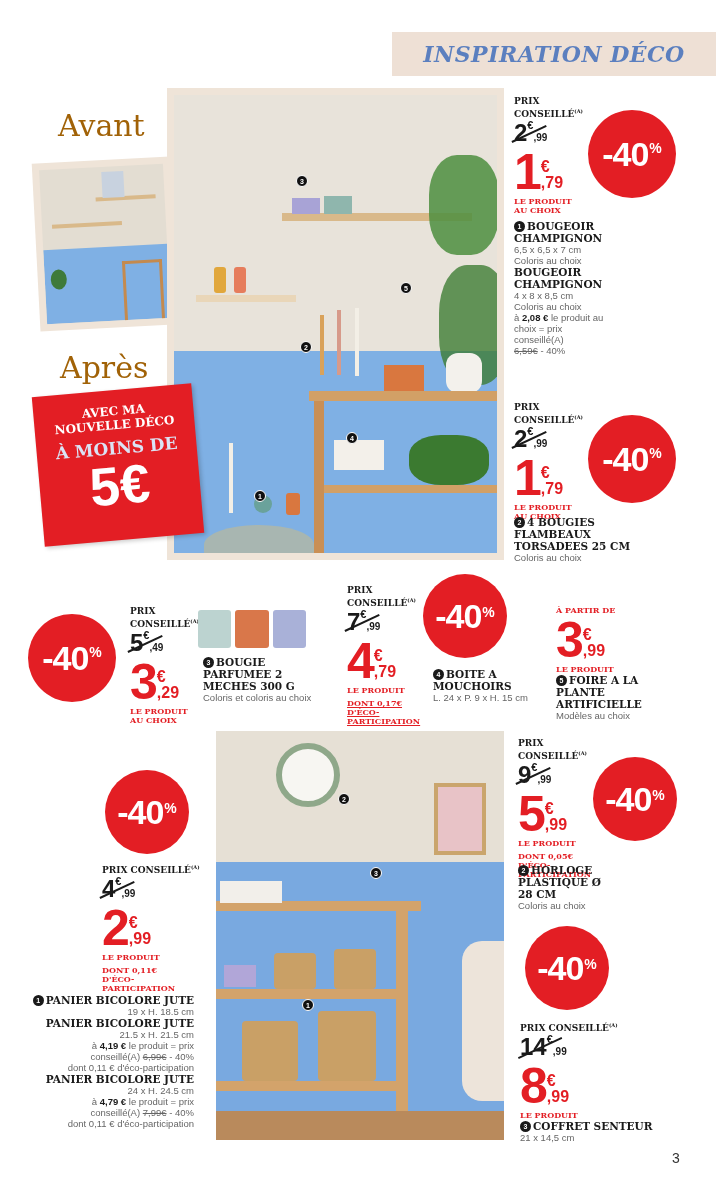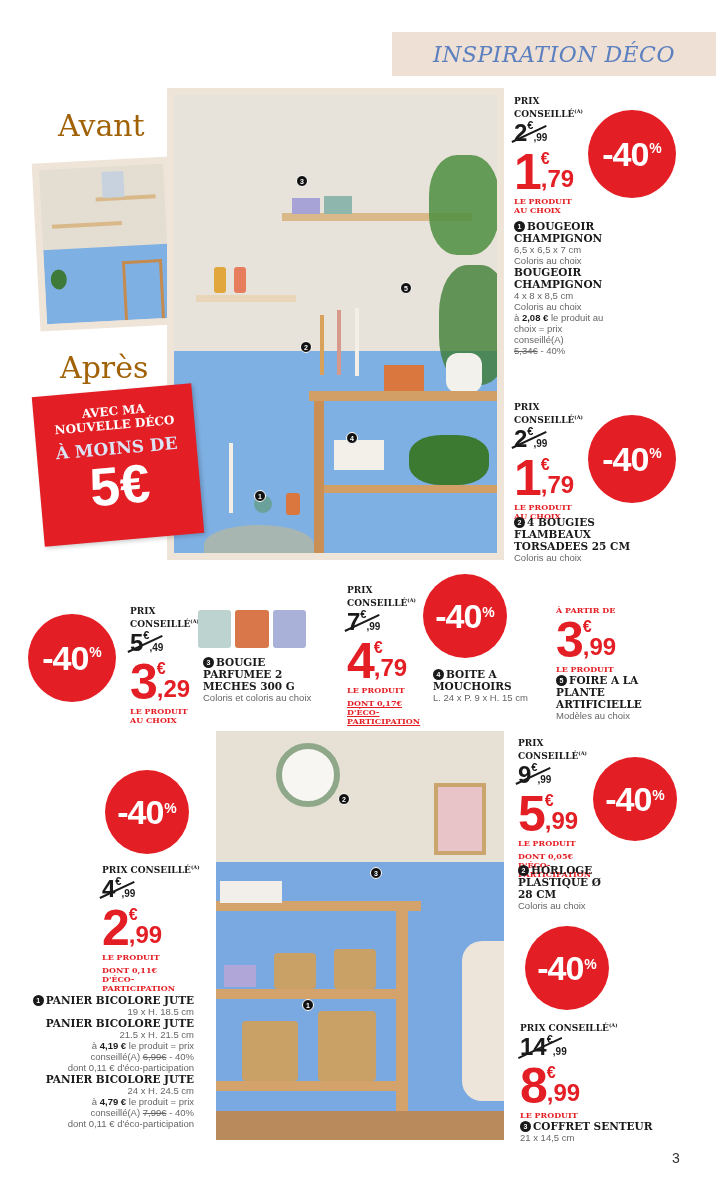--- a/index.html
+++ b/index.html
@@ -1,21 +1,21 @@
 <!DOCTYPE html>
 <html><head>
   <meta charset="utf-8">
   <style>
     * { box-sizing: border-box; margin: 0; padding: 0; }
     body { width: 716px; height: 1200px; background: #ffffff; position: relative; overflow: hidden; font-family: "DejaVu Sans", sans-serif; color: #1a1a1a; }
     .abs { position: absolute; }
 
     
     .banner { left: 392px; top: 32px; width: 324px; height: 44px; background: #eee0d5; display: flex; align-items: center; justify-content: center; }
-    .banner span { font-family: "DejaVu Serif", serif; font-weight: normal; font-style: italic; font-size: 22px; color: #5b7fbf; letter-spacing: 0.5px; }
+    .banner span { font-family: "DejaVu Serif", serif; font-weight: bold; font-style: italic; font-size: 22px; color: #5b7fbf; letter-spacing: 0.5px; }
 
     
     .script { font-family: "DejaVu Serif", serif; color: #a16207; font-size: 30px; }
 
     
     .photo-frame { background: #efe4d8; }
     .wall { position: absolute; left: 0; right: 0; }
 
     
     .badge { border-radius: 50%; background: #e31e24; color: #fff; display: flex; align-items: center; justify-content: center; font-family: "Liberation Sans", sans-serif; font-weight: bold; }
@@ -27,21 +27,21 @@
     .pc-label sup { font-size: 5px; }
     .old-price { font-family: "Liberation Sans", sans-serif; font-weight: bold; color: #1a1a1a; position: relative; display: inline-block; }
     .old-price .int { font-size: 24px; }
     .old-price .cur { font-size: 11px; vertical-align: top; }
     .old-price .dec { font-size: 10px; }
     .old-price .strike { position: absolute; left: -4px; top: 14px; width: 38px; height: 1.5px; background: #1a1a1a; transform: rotate(-25deg); }
     .new-price { font-family: "Liberation Sans", sans-serif; font-weight: bold; color: #e31e24; display: flex; align-items: flex-end; line-height: 1; }
     .new-price .int { font-size: 50px; letter-spacing: -2px; }
     .new-price .side { display: flex; flex-direction: column; margin-left: 1px; margin-bottom: 6px; }
     .new-price .cur { font-size: 16px; }
-    .new-price .dec { font-size: 24px; }
+    .new-price .dec { font-size: 16px; }
     .red-caption { font-family: "DejaVu Serif", serif; font-weight: bold; font-size: 8px; line-height: 9px; color: #e31e24; text-transform: uppercase; }
     .prod-title { font-family: "DejaVu Serif", serif; font-weight: bold; font-size: 10.5px; line-height: 12px; color: #1a1a1a; }
     .prod-desc { font-family: "Liberation Sans", sans-serif; font-size: 9.5px; line-height: 11px; color: #666; }
     .prod-desc b { color: #1a1a1a; }
     .prod-desc s { color: #666; }
     .numdot { display: inline-block; width: 11px; height: 11px; border-radius: 50%; background: #1a1a1a; color: #fff; font-size: 7px; line-height: 11px; text-align: center; font-family: "Liberation Sans", sans-serif; font-weight: bold; vertical-align: 1px; margin-right: 2px; }
 
     
     .promo { left: 38px; top: 390px; width: 160px; height: 150px; background: #e31e24; transform: rotate(-5deg); text-align: center; color: #fff; padding-top: 14px; box-shadow: 2px 2px 4px rgba(0,0,0,0.2); }
     .promo .l1 { font-family: "DejaVu Serif", serif; font-weight: bold; font-size: 12px; line-height: 14px; }
@@ -130,21 +130,21 @@
     <span class="pct">%</span>
   </div>
 <div class="abs" style="left:514px;top:220px;width:100px;">
   <div class="prod-title"><span class="numdot">1</span><span>BOUGEOIR CHAMPIGNON</span></div>
   <div class="prod-desc">6,5 x 6,5 x 7 cm</div>
   <div class="prod-desc">Coloris au choix</div>
   <div class="prod-title">BOUGEOIR CHAMPIGNON</div>
   <div class="prod-desc">4 x 8 x 8,5 cm</div>
   <div class="prod-desc">Coloris au choix</div>
   <div class="prod-desc"><span>à</span> <b>2,08 €</b> <span>le produit au choix = prix conseillé(A)</span></div>
-  <div class="prod-desc"><s>5,34€</s> <span>- 40%</span></div>
+  <div class="prod-desc"><s>6,59€</s> <span>- 40%</span></div>
 </div>
 
 <div class="abs" style="left:514px;top:402px;width:80px;">
   <div class="pc-label">PRIX<br>CONSEILLÉ<sup>(A)</sup></div>
   <div class="old-price"><span class="int">2</span><span class="cur">€</span><span class="dec">,99</span><span class="strike"></span></div>
   <div class="new-price">
       <span class="int">1</span>
       <span class="side">
         <span class="cur">€</span>
         <span class="dec">,79</span>

